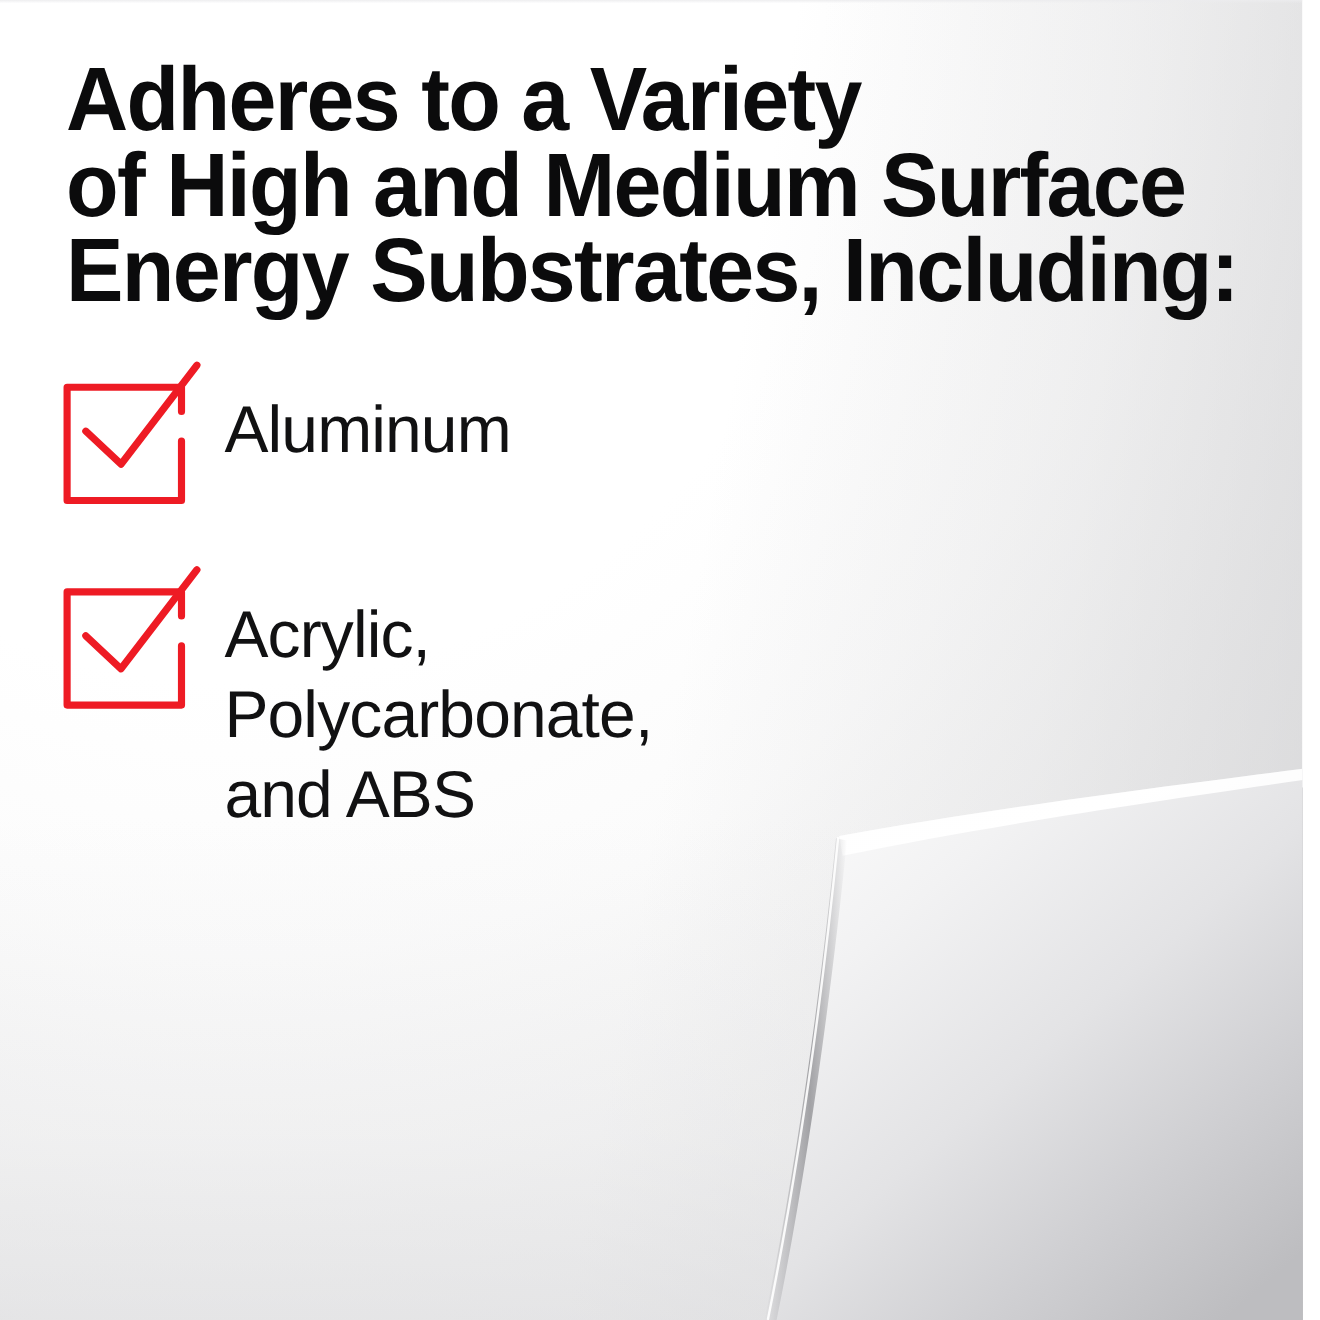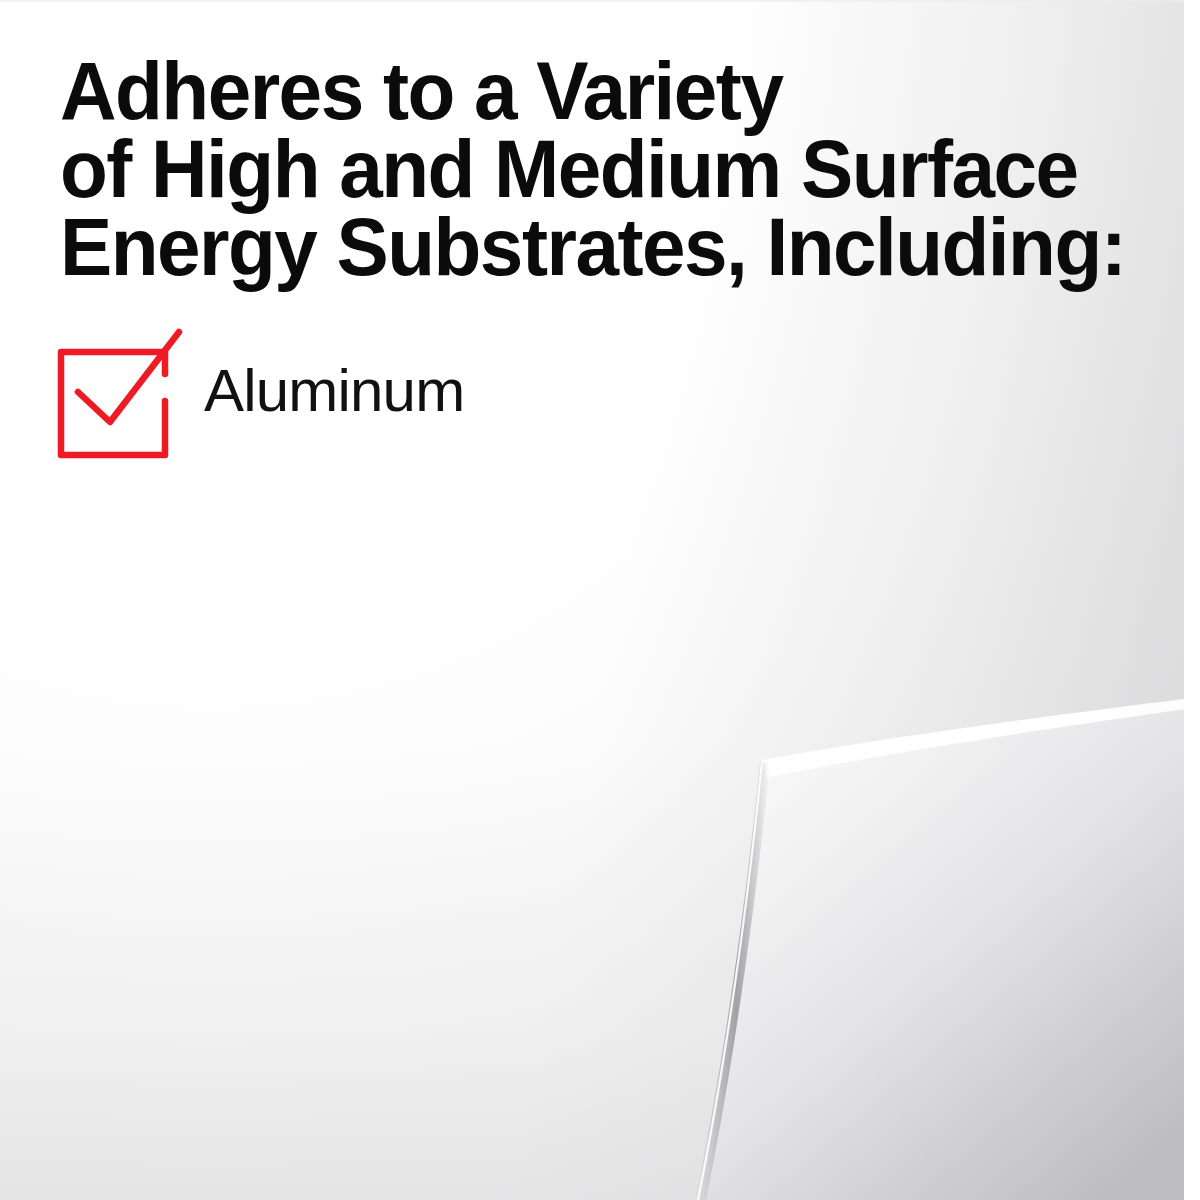--- a/index.html
+++ b/index.html
@@ -209,16 +209,27 @@
       <span class="checkbox-mark">
         <svg viewBox="0 0 150 150" xmlns="http://www.w3.org/2000/svg" aria-hidden="true">
           <path d="M 117 34 L 117 12 L 13 12 L 13 115 L 117 115 L 117 61" fill="none" stroke="#ee1b24" stroke-width="6.5" stroke-linecap="round" stroke-linejoin="round"></path>
           <path d="M 30 52 L 62 82 L 131 -8" fill="none" stroke="#ee1b24" stroke-width="6.5" stroke-linecap="round" stroke-linejoin="round"></path>
         </svg>
       </span>
       <span class="item-text">Aluminum</span>
     </li>
 
 
+    <li class="check-item item-3">
+      <span class="checkbox-mark">
+        <svg viewBox="0 0 150 150" xmlns="http://www.w3.org/2000/svg" aria-hidden="true">
+          <path d="M 117 34 L 117 12 L 13 12 L 13 115 L 117 115 L 117 61" fill="none" stroke="#ee1b24" stroke-width="6.5" stroke-linecap="round" stroke-linejoin="round"></path>
+          <path d="M 30 52 L 62 82 L 131 -8" fill="none" stroke="#ee1b24" stroke-width="6.5" stroke-linecap="round" stroke-linejoin="round"></path>
+        </svg>
+      </span>
+      <span class="item-text">Acrylic,
+Polycarbonate,
+and ABS</span>
+    </li>
 
   </ul>
 
 </div>
 
 </body></html>

